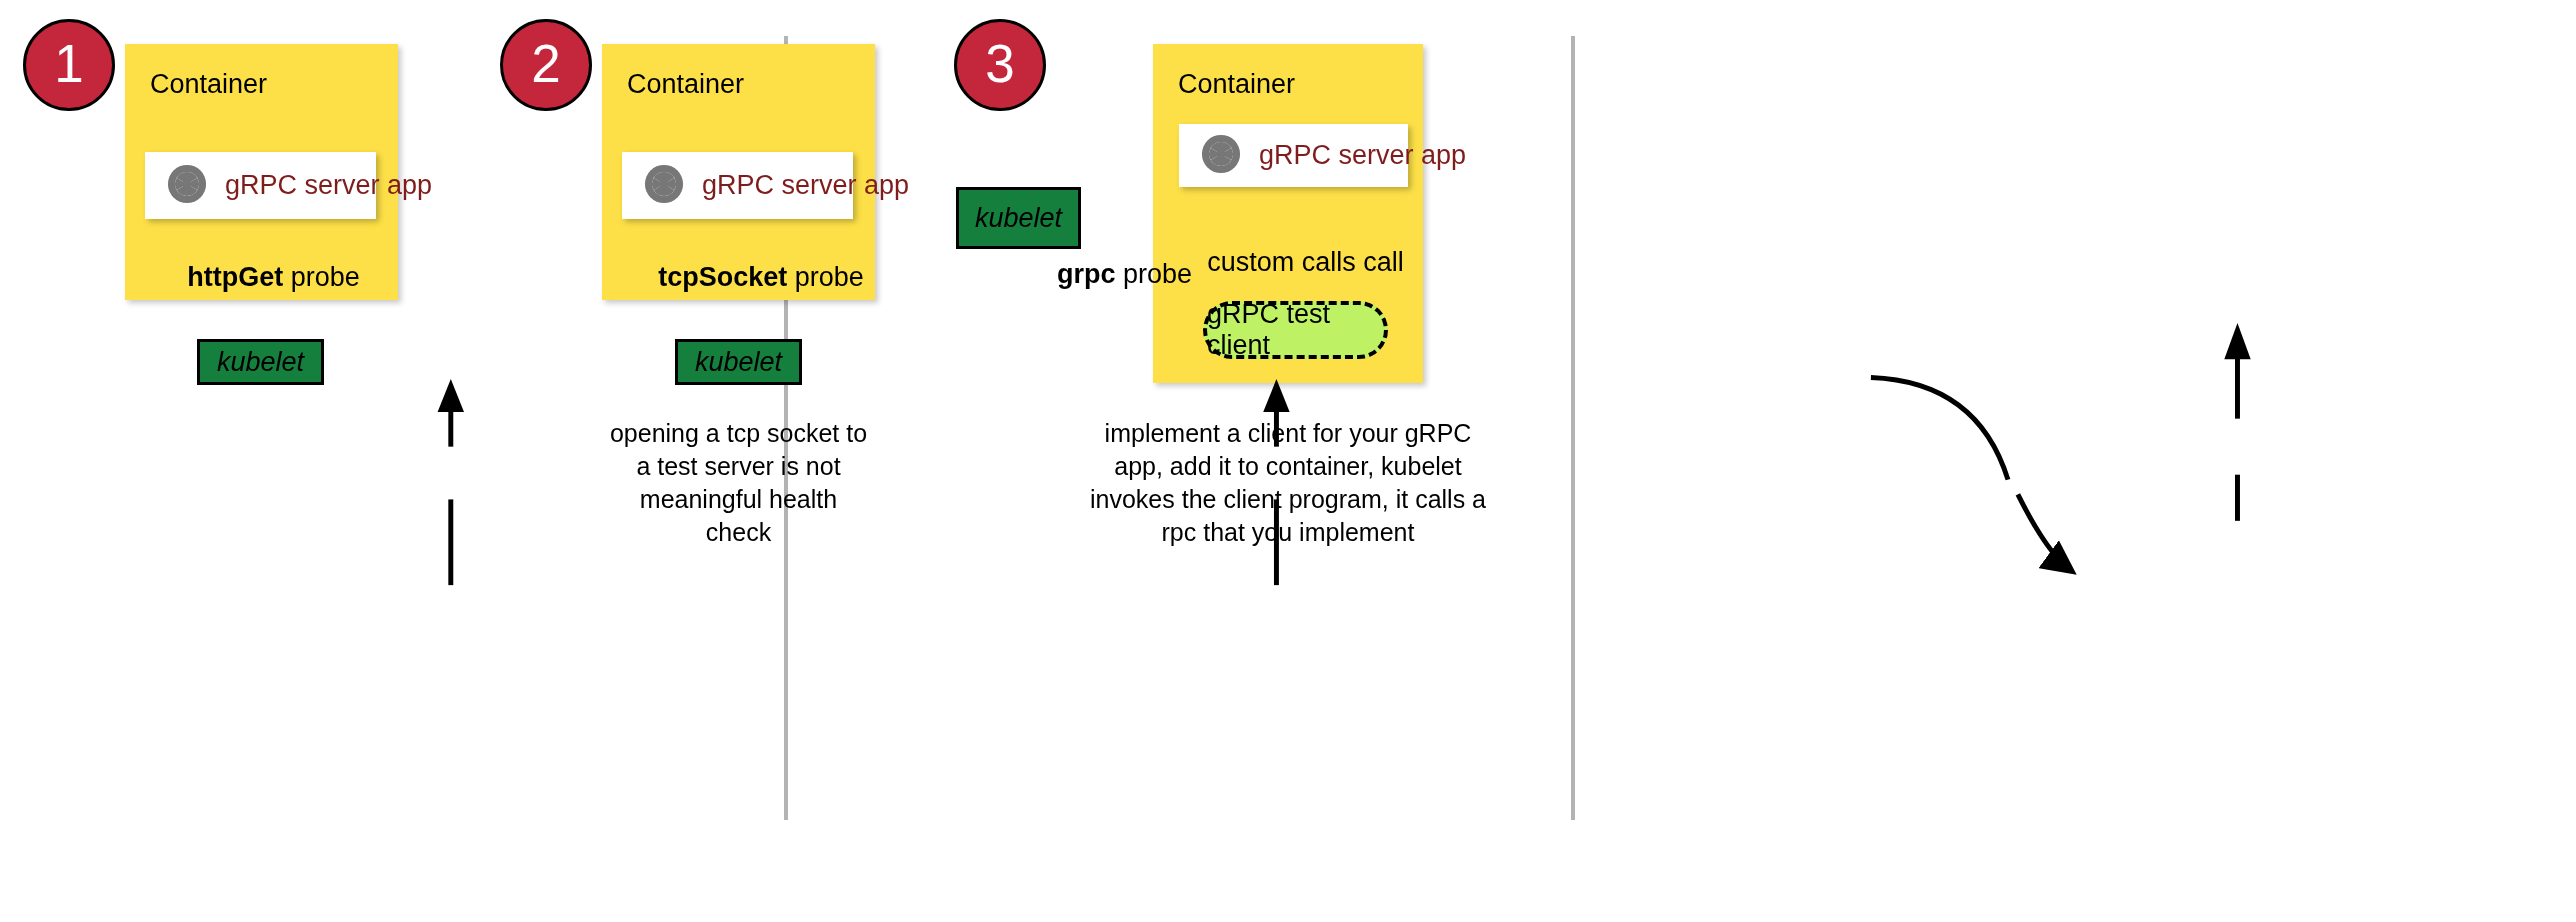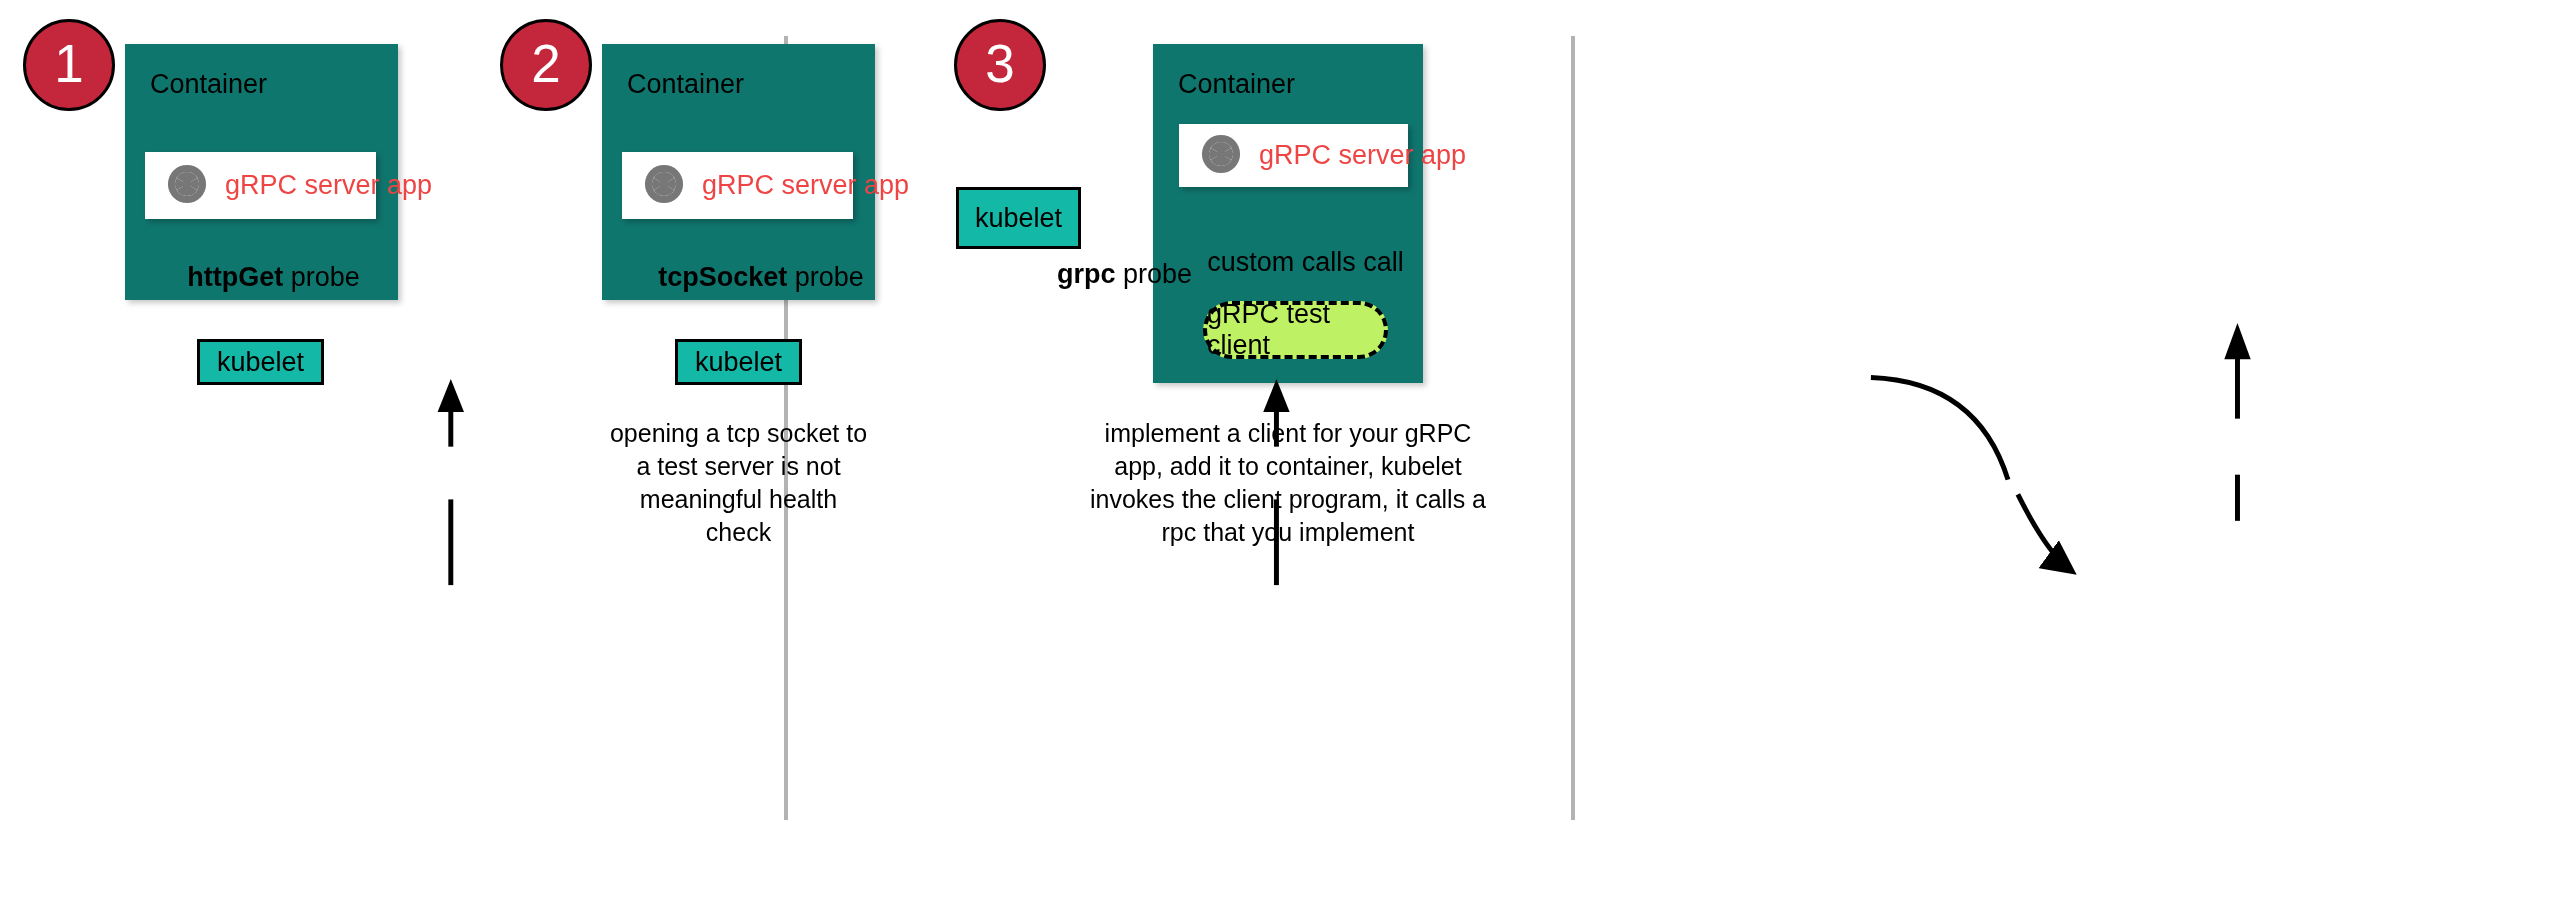--- a/index.html
+++ b/index.html
@@ -25,50 +25,50 @@
     color:#ffffff;
     font-size:53px;
     line-height:84px;
     text-align:center;
     font-weight:400;
   }
 
   
   .container-box{
     position:absolute;
-    background:#0f766e;
+    background:#fde047;
     box-shadow:2.9px 2.9px 5.7px rgba(0,0,0,0.22);
   }
   .container-label{
     position:absolute;
     left:25px;top:25px;
     font-size:27px;color:#000;
     white-space:nowrap;
   }
 
   
   .app-card{
     position:absolute;
     background:#ffffff;
     box-shadow:2.9px 2.9px 5.7px rgba(0,0,0,0.25);
     display:flex;align-items:center;
     box-sizing:border-box;
     padding-left:21px;
   }
   .app-card .aperture{flex:0 0 auto;margin-right:17px;}
-  .app-card .app-label{font-size:27px;color:#ef4444;white-space:nowrap;}
+  .app-card .app-label{font-size:27px;color:#7f1d1d;white-space:nowrap;}
 
   
   .kubelet-box{
     position:absolute;
-    background:#14b8a6;
+    background:#15803d;
     border:3.8px solid #000000;
     box-sizing:border-box;
     display:flex;align-items:center;justify-content:center;
-    font-size:27px;color:#000;
+    font-size:27px;color:#000;font-style:italic;
   }
 
   
   .dashed-pill{
     position:absolute;
     background:#bef264;
     border:4.8px dashed #000000;
     border-radius:57px;
     box-sizing:border-box;
     display:flex;align-items:center;justify-content:center;

